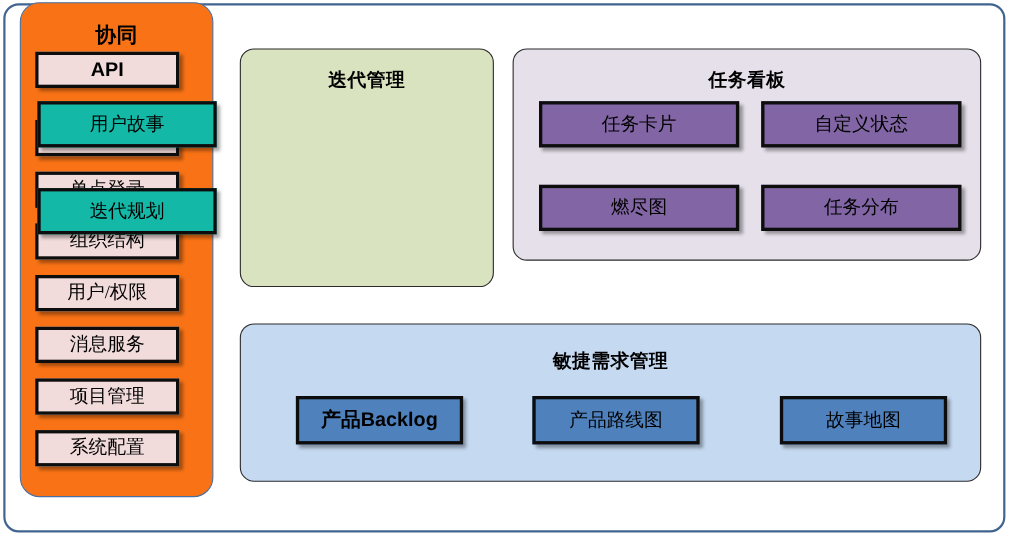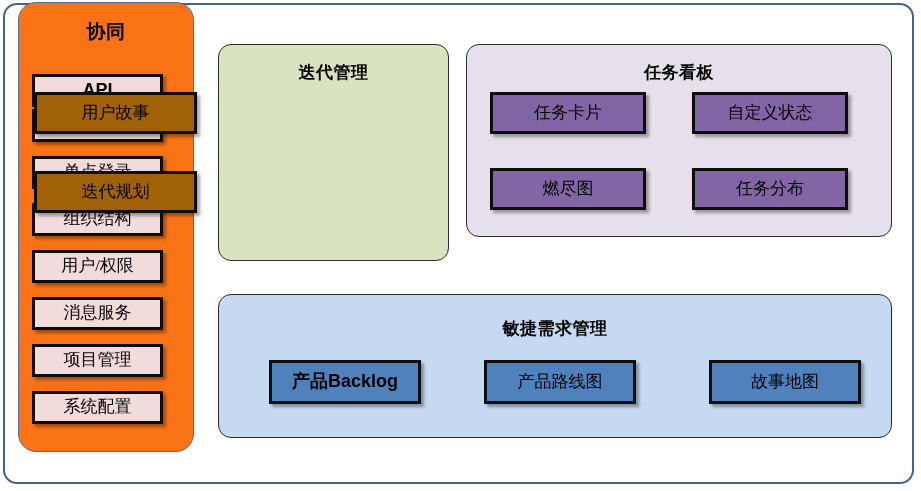--- a/index.html
+++ b/index.html
@@ -75,21 +75,21 @@
     justify-content: center;
     text-align: center;
     color: #000000;
     box-shadow: 3px 3px 3px rgba(0,0,0,0.35);
     font-size: 17px;
     line-height: 1.1;
     white-space: nowrap;
   }
 
   .box.pink   { background: #f2dcdb; }
-  .box.green  { background: #a16207; }
+  .box.green  { background: #14b8a6; }
   .box.purple { background: #8165a4; }
   .box.blue   { background: #4f81bd; }
 
   .box.bold-label {
     font-family: "Liberation Sans", "DejaVu Sans", sans-serif;
     font-weight: bold;
     font-size: 18px;
   }
 
   .sidebar-item {
@@ -119,21 +119,21 @@
   #taskboard-panel {
     left: 466px;
     top: 44px;
     width: 426px;
     height: 193px;
     background: #e6e0ea;
   }
   #taskboard-panel .panel-title { top: 16px; }
 
   .task-item {
-    width: 156px;
+    width: 182px;
     height: 42px;
   }
 
   
   #agile-panel {
     left: 218px;
     top: 294px;
     width: 674px;
     height: 144px;
     background: #c5d9f1;
@@ -150,21 +150,21 @@
 <body>
 
 <div id="canvas">
 
   <div class="outer-frame"></div>
 
   <div class="panel" id="sidebar-panel">
     <div class="panel-title">协同</div>
   </div>
 
-  <div class="box pink sidebar-item bold-label" style="top:74px;">API</div>
+  <div class="box pink sidebar-item bold-label" style="top:47px;">API</div>
   <div class="box pink sidebar-item" style="top:109px;">统一认证</div>
   <div class="box pink sidebar-item" style="top:156px;">单点登录</div>
   <div class="box pink sidebar-item" style="top:203px;">组织结构</div>
   <div class="box pink sidebar-item" style="top:250px;">用户/权限</div>
   <div class="box pink sidebar-item" style="top:297px;">消息服务</div>
   <div class="box pink sidebar-item" style="top:344px;">项目管理</div>
   <div class="box pink sidebar-item" style="top:391px;">系统配置</div>
 
   <div class="panel" id="iteration-panel">
     <div class="panel-title">迭代管理</div>

